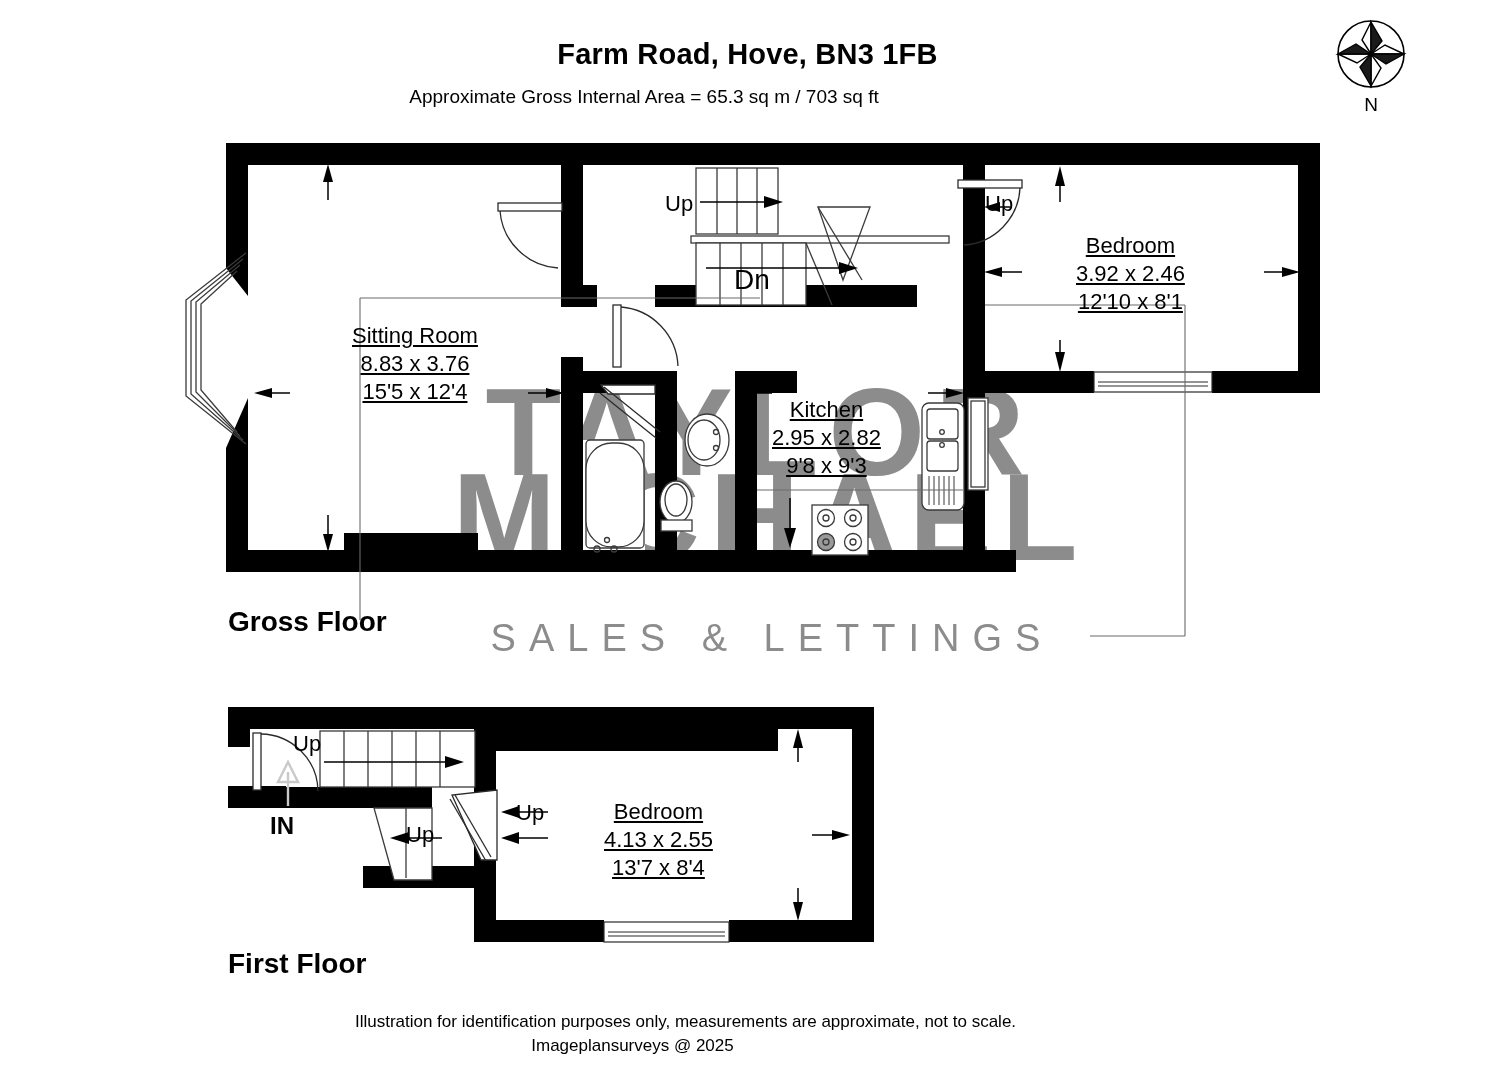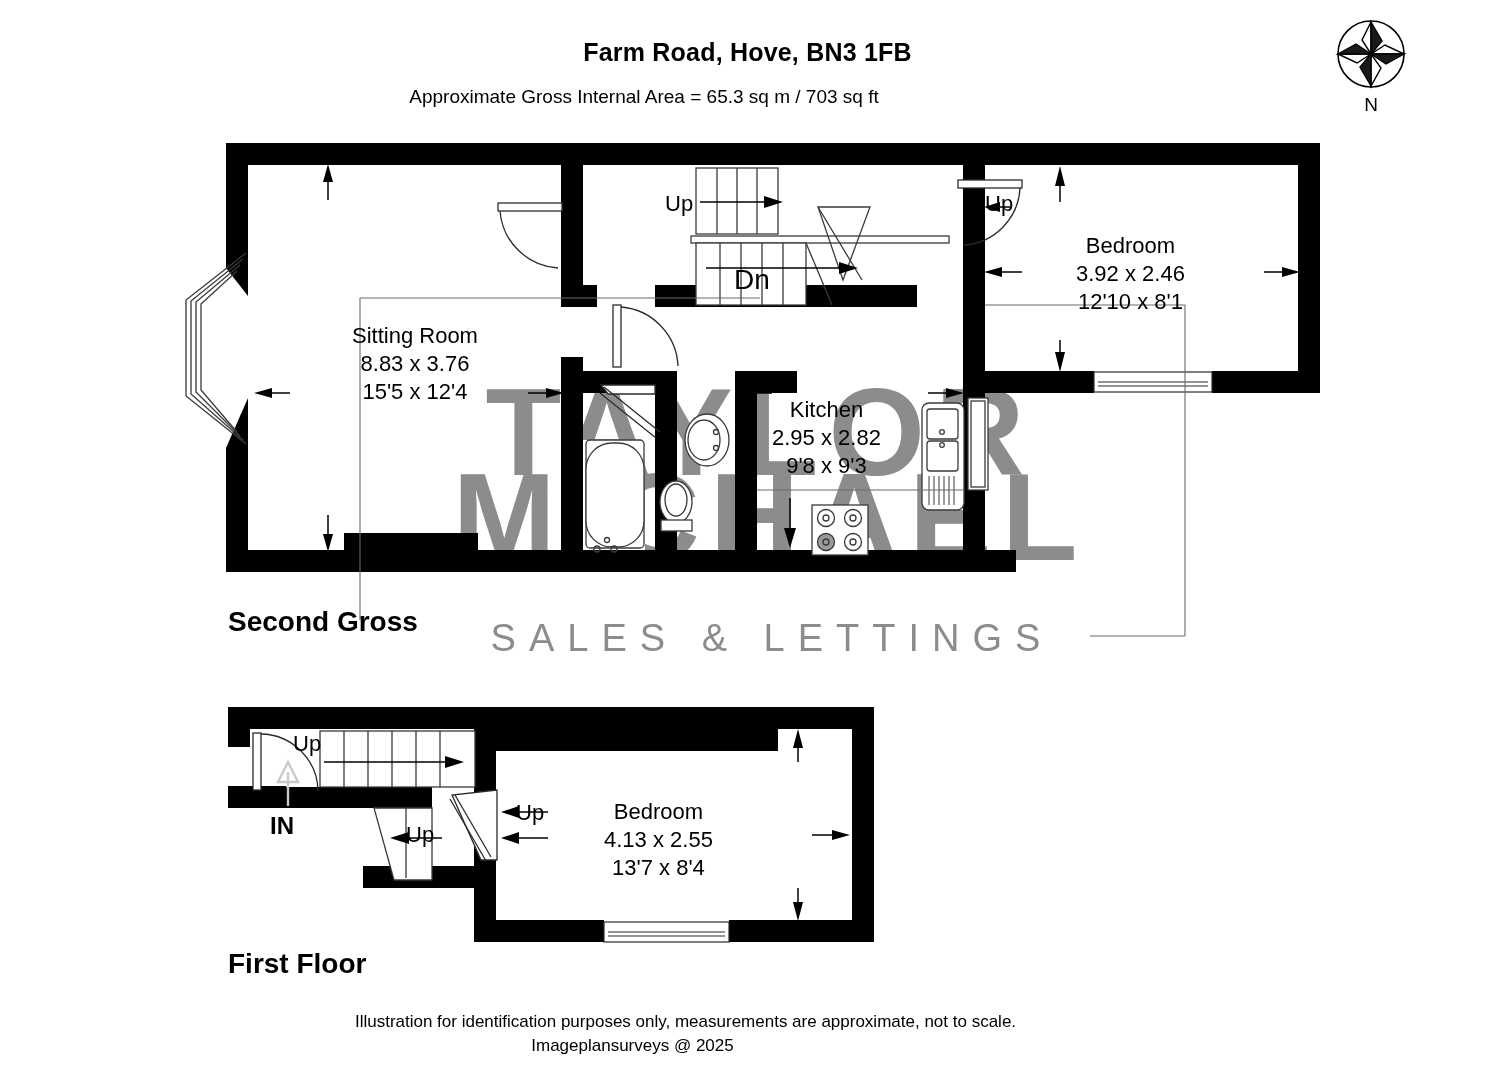--- a/index.html
+++ b/index.html
@@ -21,21 +21,21 @@
     width: 1495px;
     height: 1080px;
     background: #ffffff;
   }
   .txt { position: absolute; white-space: nowrap; }
 
   #title {
     left: 0; top: 38px;
     width: 1495px;
     text-align: center;
-    font-size: 25px;
+    font-size: 29px;
     font-weight: bold;
     letter-spacing: 0.2px;
   }
   #subtitle {
     left: 0; top: 86px;
     width: 1288px;
     text-align: center;
     font-size: 19px;
     font-weight: normal;
   }
@@ -58,21 +58,21 @@
   #second-floor-label { left: 228px; top: 606px; }
   #first-floor-label  { left: 228px; top: 948px; }
 
   .roomlabel {
     position: absolute;
     text-align: center;
     font-size: 22px;
     line-height: 28px;
     white-space: nowrap;
   }
-  .roomlabel .ln { display: block; }
+  .roomlabel .ln { display: block; text-decoration: underline; }
 
   #compass-wrap {
     position: absolute;
     left: 1327px; top: 16px;
     width: 110px; height: 105px;
   }
   #compass-n {
     position: absolute;
     left: 0; top: 78px;
     width: 88px;
@@ -336,21 +336,21 @@
   <div class="roomlabel" id="lbl-bedroom2" style="left:1076px; top:232px;">
     <span class="ln">Bedroom</span>
     <span class="ln">3.92 x 2.46</span>
     <span class="ln">12'10 x 8'1</span>
   </div>
 
   <div class="txt" style="left:665px; top:191px; font-size:22px;">Up</div>
   <div class="txt" style="left:734px; top:264px; font-size:28px;">Dn</div>
   <div class="txt" style="left:985px; top:191px; font-size:22px;">Up</div>
 
-  <div class="txt floorlabel" id="second-floor-label">Second Gross</div>
+  <div class="txt floorlabel" id="second-floor-label">Gross Floor</div>
 
   <svg id="planB" width="1495" height="1080">
 
     <g>
 
       <rect x="228" y="707" width="646" height="22" fill="#000"></rect>
 
       <rect x="228" y="707" width="22" height="40" fill="#000"></rect>
 
       <rect x="228" y="786" width="22" height="22" fill="#000"></rect>

